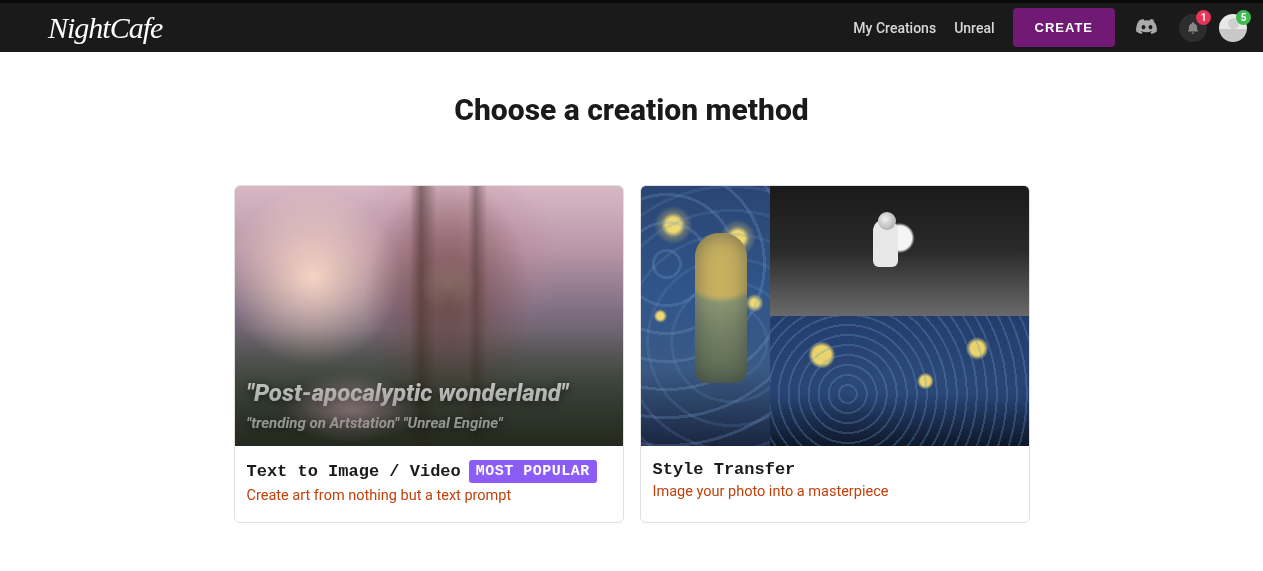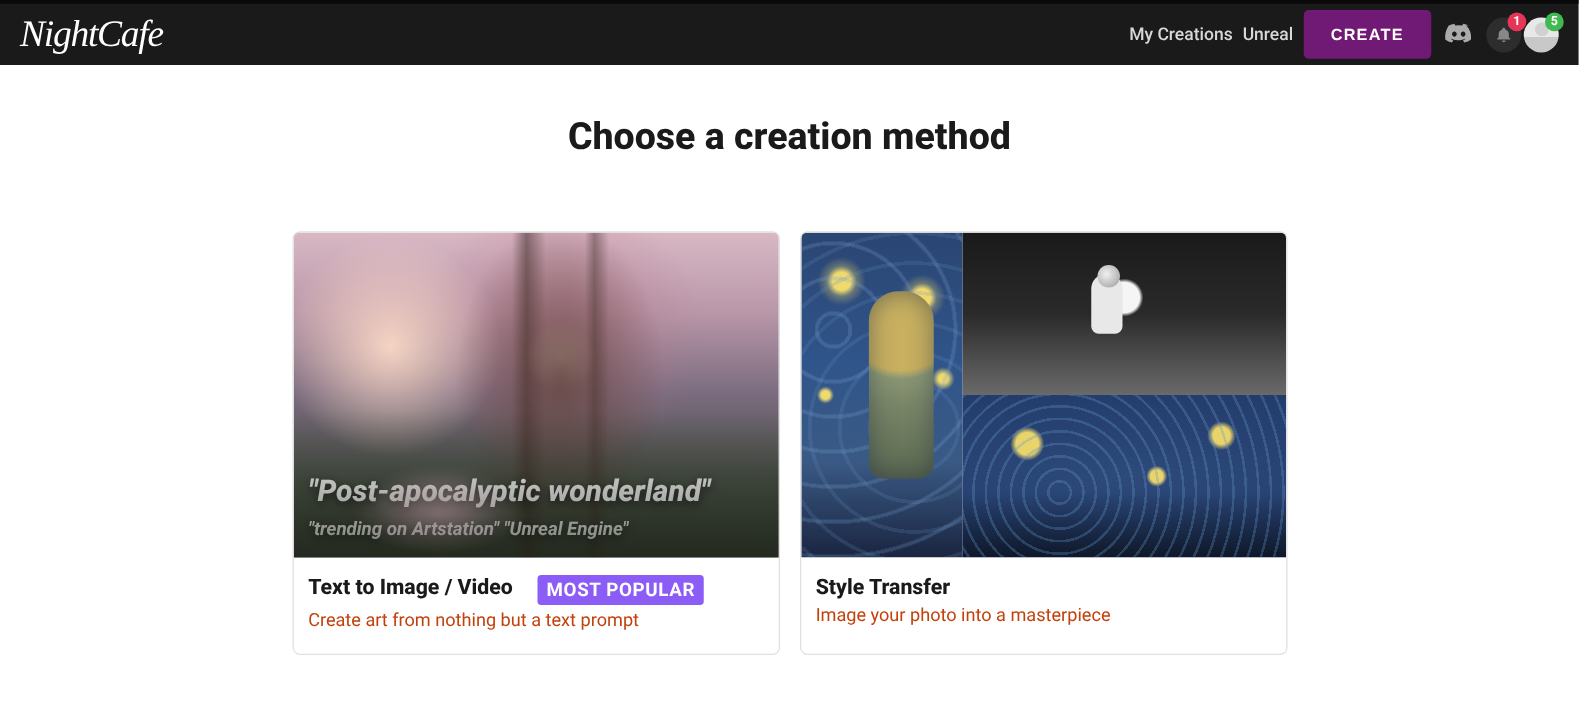--- a/index.html
+++ b/index.html
@@ -14,25 +14,26 @@
   padding: 0 16px;
   border-top: 3px solid #0a0a0a;
 }
 .logo {
   font-family: 'Brush Script MT', cursive;
   font-size: 30px;
   color: #fff;
   font-style: italic;
   font-weight: 500;
   letter-spacing: -1px;
+  margin-left: 32px;
 }
 .header-right {
   display: flex;
   align-items: center;
-  gap: 8px;
+  gap: 18px;
 }
 .nav-link {
   color: #d8d8d8;
   font-size: 14px;
   font-weight: 500;
   cursor: pointer;
 }
 .create-btn {
   background: #701a75;
   color: #fff;
@@ -229,21 +230,21 @@
   left: 42%; top: 18%;
   width: 52px; height: 150px;
   background:
     radial-gradient(circle at 50% 10%, #c8b060 35%, transparent 40%),
     linear-gradient(180deg, #9aa880 30%, #7a8668 60%, #5a6850);
   border-radius: 24px 24px 12px 12px;
   box-shadow: inset 0 0 20px rgba(30,40,60,0.5);
 }
 
 .card-body { padding: 14px 12px 18px; }
-.card-title-row { display: flex; gap: 20px; flex-wrap: wrap; }
+.card-title-row { display: flex; align-items: center; gap: 8px; flex-wrap: wrap; font-family: Liberation Mono, monospace; }
 .card-title { font-size: 17px; font-weight: 800; color: #1a1a1a; }
 .pill {
   background: #8b5cf6;
   color: #fff;
   font-size: 15px;
   font-weight: 700;
   letter-spacing: 0.5px;
   padding: 3px 7px;
   border-radius: 3px;
 }

